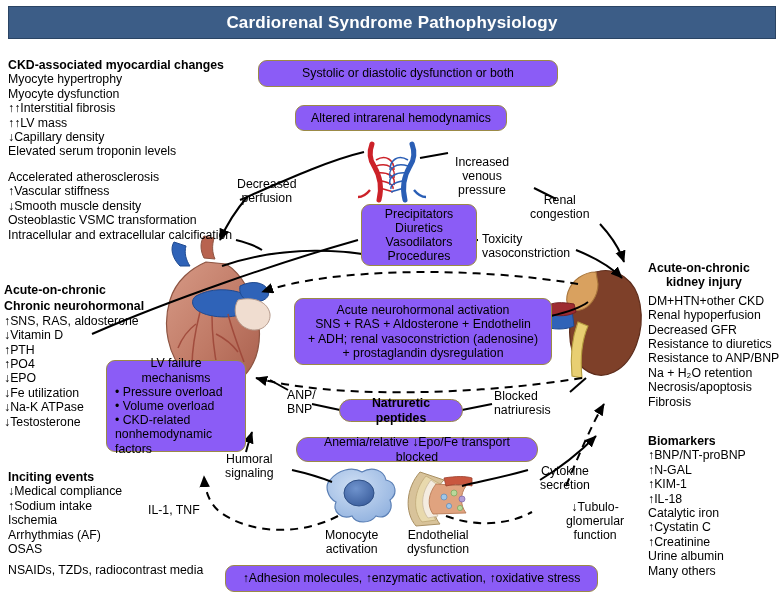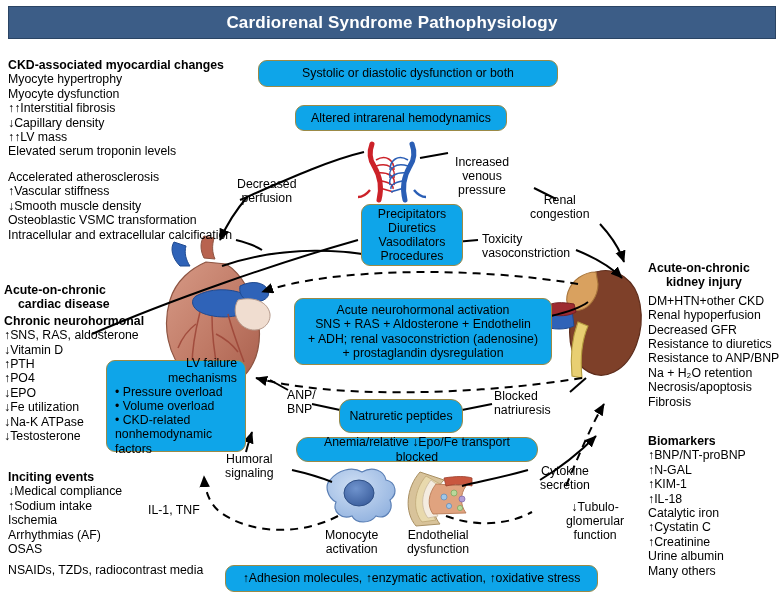--- a/index.html
+++ b/index.html
@@ -25,30 +25,30 @@
     color:#ffffff;font-weight:bold;font-size:17px;letter-spacing:.2px;
   }
 
   
   .txtblock{position:absolute;font-size:12.3px;line-height:14.4px;white-space:nowrap;}
   .txtblock .hd{font-weight:bold;}
 
   
   .box{
     position:absolute;
-    background:#0ea5e9;
+    background:#8b5cf6;
     border:1.3px solid #9b8a46;
     border-radius:9px;
     box-sizing:border-box;
     display:flex;align-items:center;justify-content:center;
     text-align:center;
     font-size:12.3px;line-height:14.2px;
     padding:9px 8px;
   }
-  .box.left{justify-content:flex-start;text-align:right;}
+  .box.left{justify-content:flex-start;text-align:center;}
 
   
   .lbl{position:absolute;font-size:12.3px;line-height:14.2px;text-align:center;white-space:nowrap;}
   .lbl.l{text-align:left;}
 
   
   svg.layer{position:absolute;left:0;top:0;width:784px;height:598px;pointer-events:none;}
 </style>
 </head>
 <body>
@@ -212,36 +212,35 @@
 
       <path d="M566,486 C580,452 592,424 604,404" marker-end="url(#ah)"></path>
     </g>
   </svg>
 
   <div class="txtblock" style="left:8px;top:58px;">
     <div class="hd">CKD-associated myocardial changes</div>
     <div>Myocyte hypertrophy</div>
     <div>Myocyte dysfunction</div>
     <div>↑↑Interstitial fibrosis</div>
+    <div>↑↑LV mass</div>
     <div>↓Capillary density</div>
-    <div>↑↑LV mass</div>
     <div>Elevated serum troponin levels</div>
   </div>
 
   <div class="txtblock" style="left:8px;top:170px;">
     <div>Accelerated atherosclerosis</div>
     <div>↑Vascular stiffness</div>
     <div>↓Smooth muscle density</div>
     <div>Osteoblastic VSMC transformation</div>
     <div>Intracellular and extracellular calcification</div>
   </div>
 
   <div class="txtblock" style="left:4px;top:283px;">
     <div class="hd">Acute-on-chronic</div>
-    <div class="hd" style="padding-left:14px;">cardiac disease</div>
     <div class="hd" style="margin-top:2px;">Chronic neurohormonal</div>
     <div>↑SNS, RAS, aldosterone</div>
     <div>↓Vitamin D</div>
     <div>↑PTH</div>
     <div>↑PO4</div>
     <div>↓EPO</div>
     <div>↓Fe utilization</div>
     <div>↓Na-K ATPase</div>
     <div>↓Testosterone</div>
   </div>
@@ -286,21 +285,21 @@
   </div>
 
   <div class="box" style="left:258px;top:60px;width:300px;height:27px;">
     <span>Systolic or diastolic dysfunction or both</span>
   </div>
 
   <div class="box" style="left:295px;top:105px;width:212px;height:26px;">
     <span>Altered intrarenal hemodynamics</span>
   </div>
 
-  <div class="box" style="left:361px;top:204px;width:102px;height:62px;flex-direction:column;">
+  <div class="box" style="left:361px;top:204px;width:116px;height:62px;flex-direction:column;">
     <div class="hdc">Precipitators</div>
     <div>Diuretics</div>
     <div>Vasodilators</div>
     <div>Procedures</div>
   </div>
 
   <div class="box" style="left:294px;top:298px;width:258px;height:67px;flex-direction:column;">
     <div class="hdc">Acute neurohormonal activation</div>
     <div>SNS + RAS + Aldosterone + Endothelin</div>
     <div>+ ADH; renal vasoconstriction (adenosine)</div>
@@ -309,21 +308,21 @@
 
   <div class="box left" style="left:106px;top:360px;width:140px;height:92px;flex-direction:column;align-items:flex-start;justify-content:center;padding-left:8px;">
     <div>LV failure mechanisms</div>
     <div>• Pressure overload</div>
     <div>• Volume overload</div>
     <div>• CKD-related</div>
     <div>   nonhemodynamic</div>
     <div>  factors</div>
   </div>
 
-  <div class="box" style="left:339px;top:399px;width:124px;height:34px;border-radius:12px;">
+  <div class="box" style="left:339px;top:399px;width:124px;height:23px;border-radius:12px;font-weight:bold;">
     <span>Natruretic peptides</span>
   </div>
 
   <div class="box" style="left:296px;top:437px;width:242px;height:25px;border-radius:12px;">
     <span>Anemia/relative ↓Epo/Fe transport blocked</span>
   </div>
 
   <div class="box" style="left:225px;top:565px;width:373px;height:27px;">
     <span>↑Adhesion molecules, ↑enzymatic activation, ↑oxidative stress</span>
   </div>

